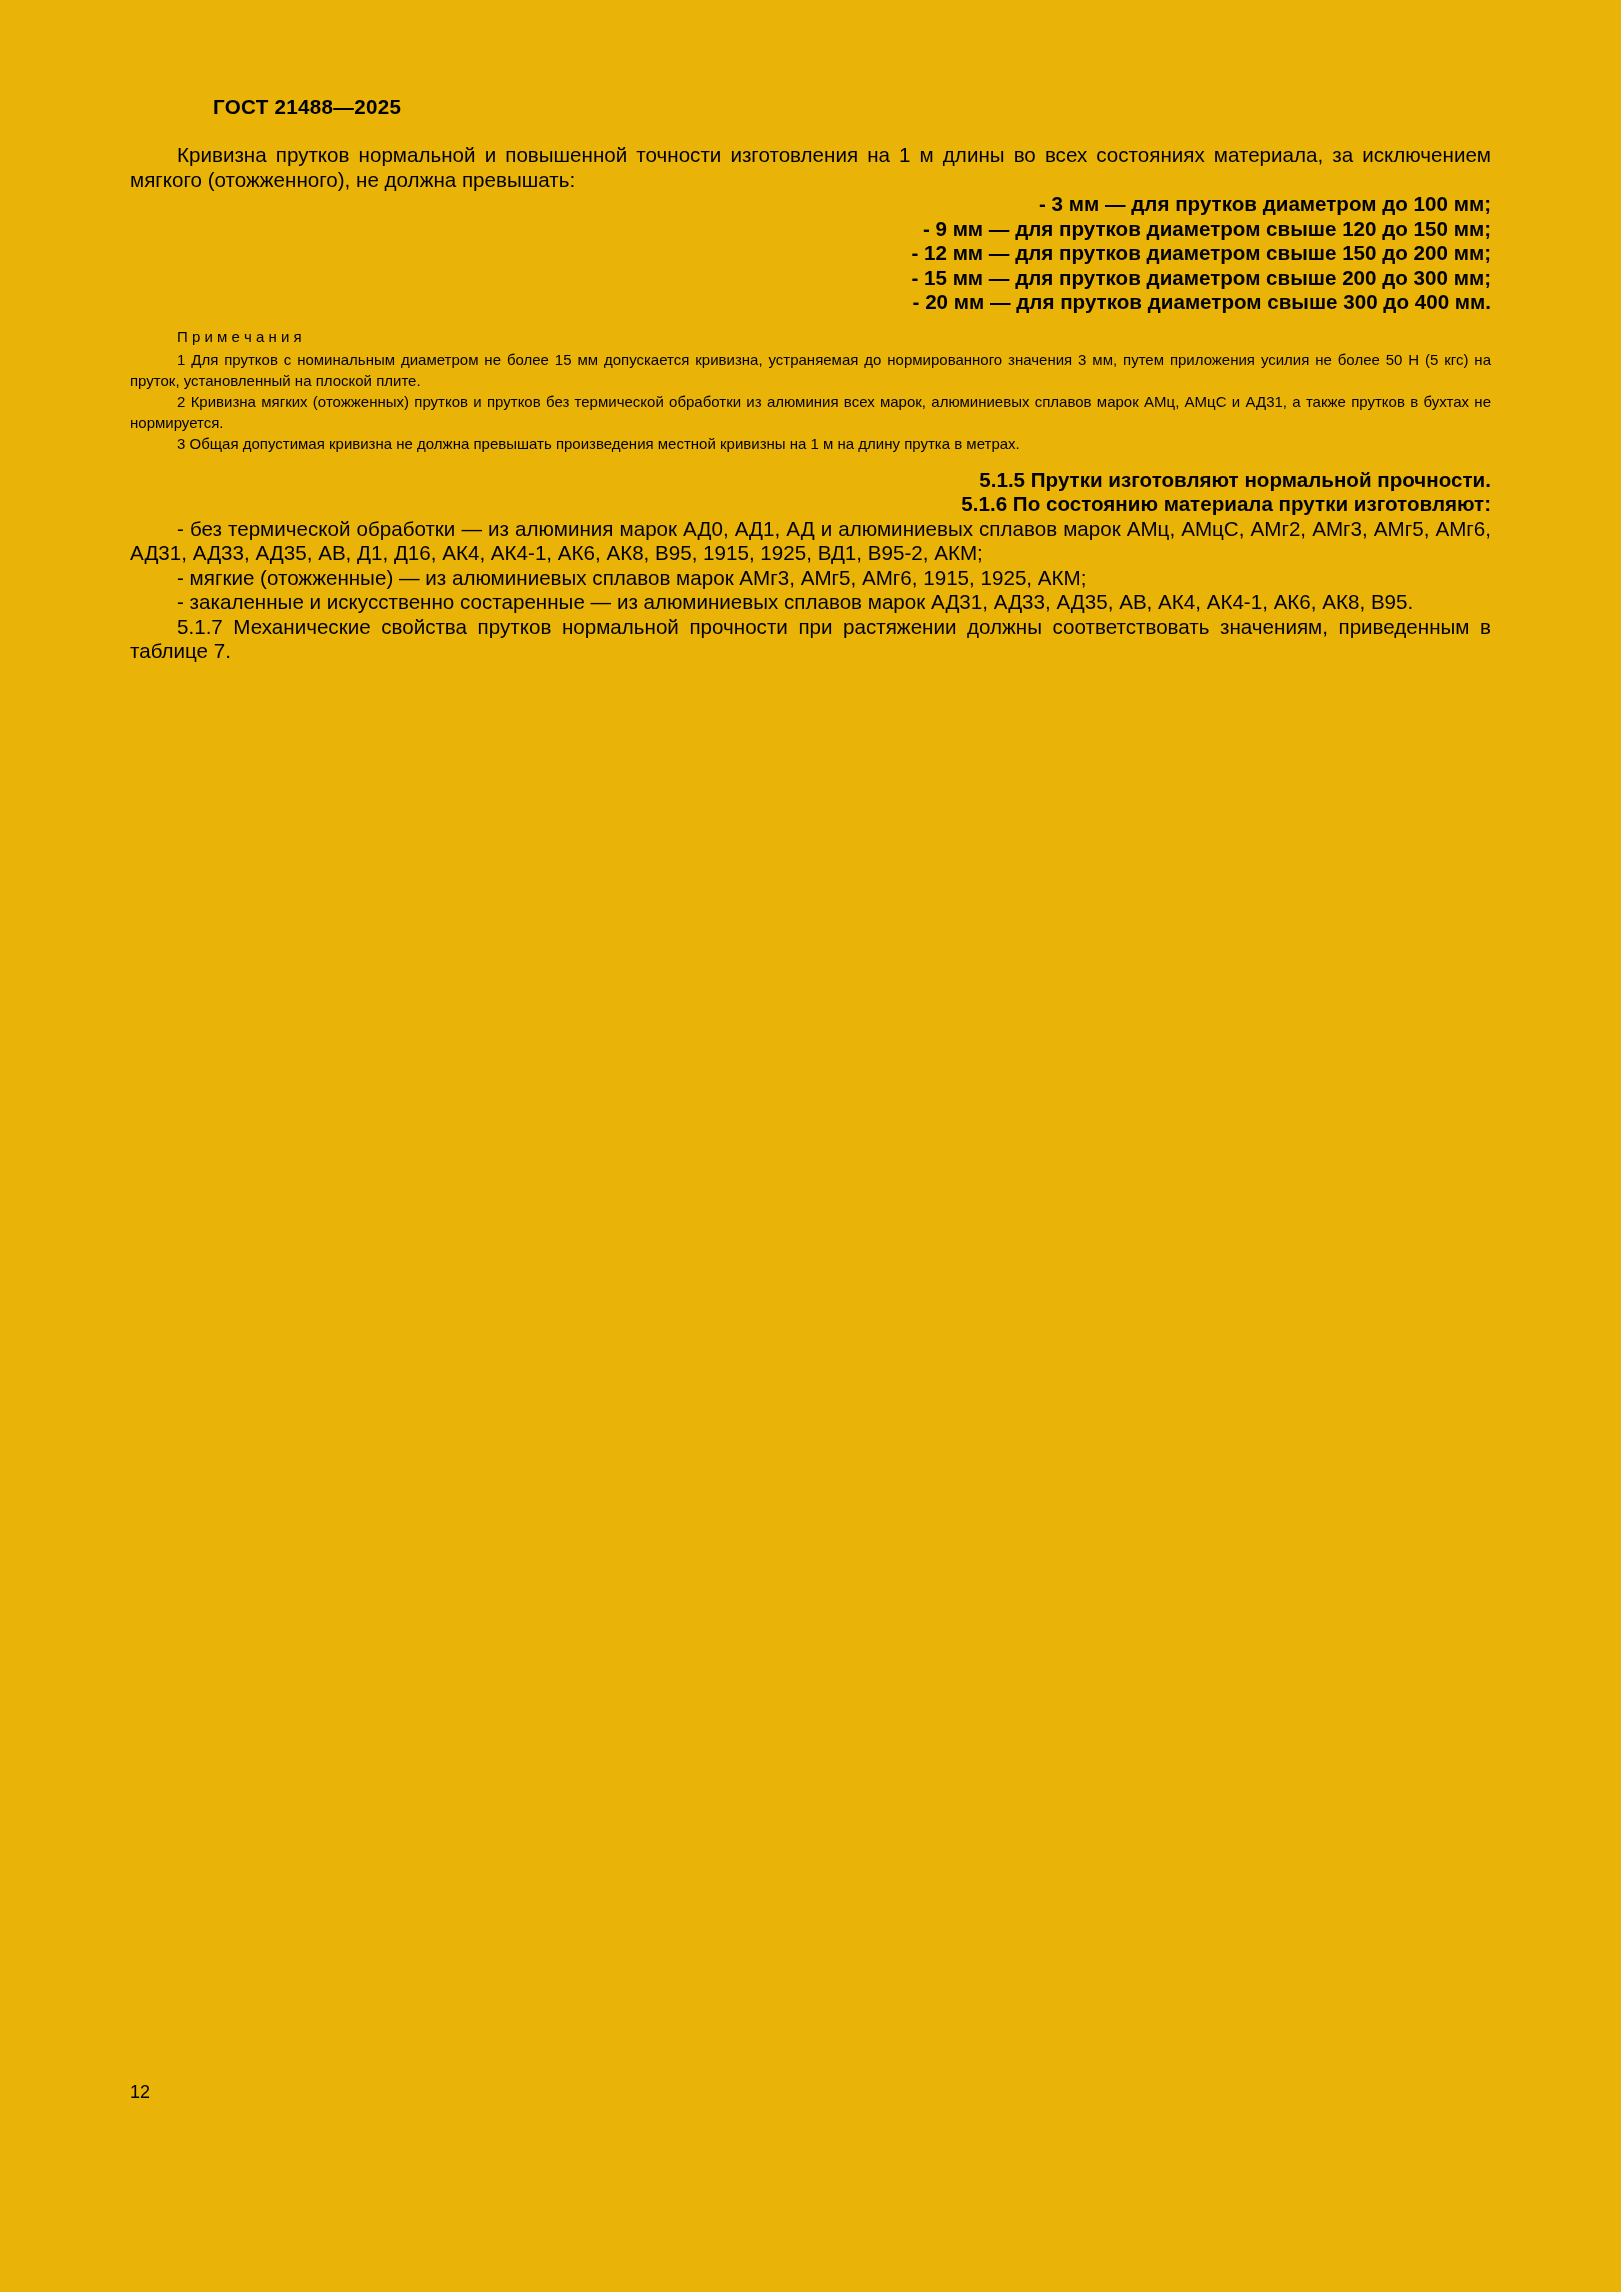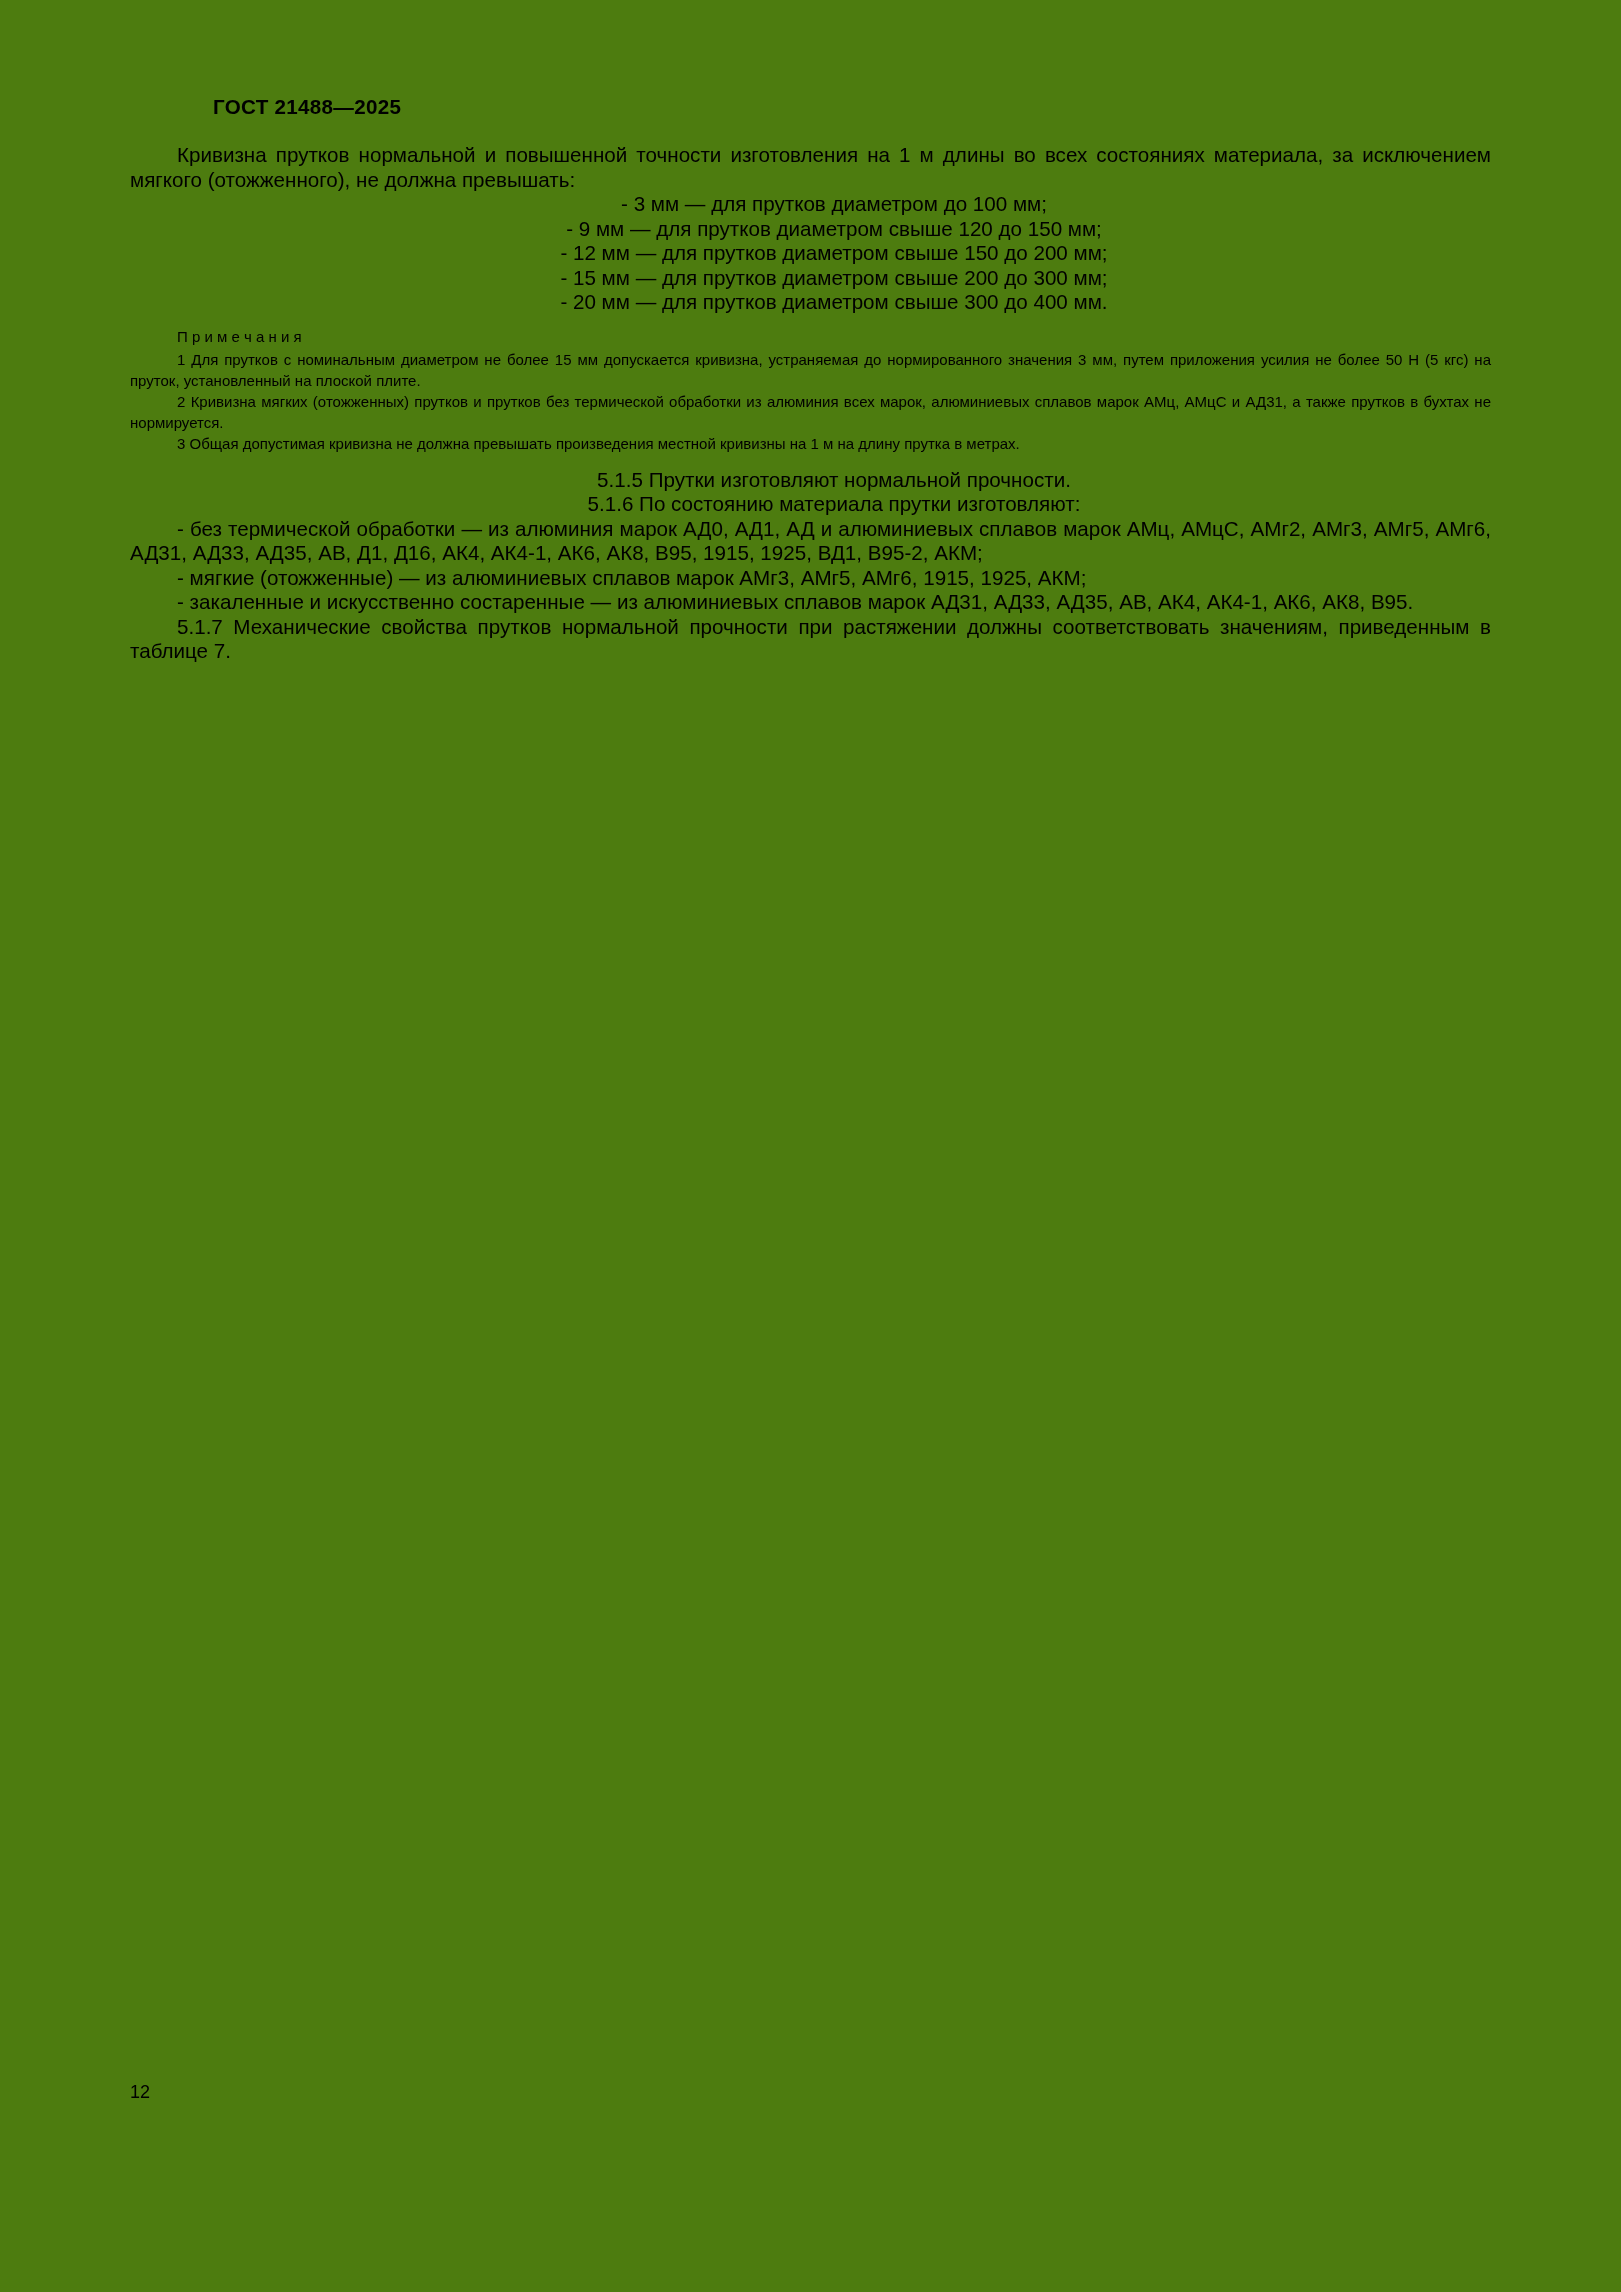--- a/index.html
+++ b/index.html
@@ -10,21 +10,21 @@
     width: 1621px;
     height: 2293px;
     position: relative;
     background: #ffffff;
     font-family: "Liberation Sans", "DejaVu Sans", sans-serif;
     color: #000000;
   }
   .page {
     position: absolute;
     inset: 0;
-    background: #4d7c0f;
+    background: #eab308;
     overflow: hidden;
   }
   .running-header {
     position: absolute;
     top: 95px;
     left: 213px;
     font-size: 20.6px;
     font-weight: bold;
     letter-spacing: 0.3px;
     white-space: nowrap;
@@ -36,21 +36,22 @@
     width: 1361px;
     font-size: 20.6px;
     line-height: 24.5px;
   }
   .para {
     margin: 0;
     text-align: justify;
     text-indent: 47px;
   }
   .dash-item {
-    text-align: center;
+    text-align: right;
+    font-weight: bold;
   }
   .notes {
     font-size: 15px;
     line-height: 21px;
     margin-top: 11.8px;
     margin-bottom: 13.7px;
   }
   .notes-title {
     text-align: left;
     margin-bottom: 2px;

